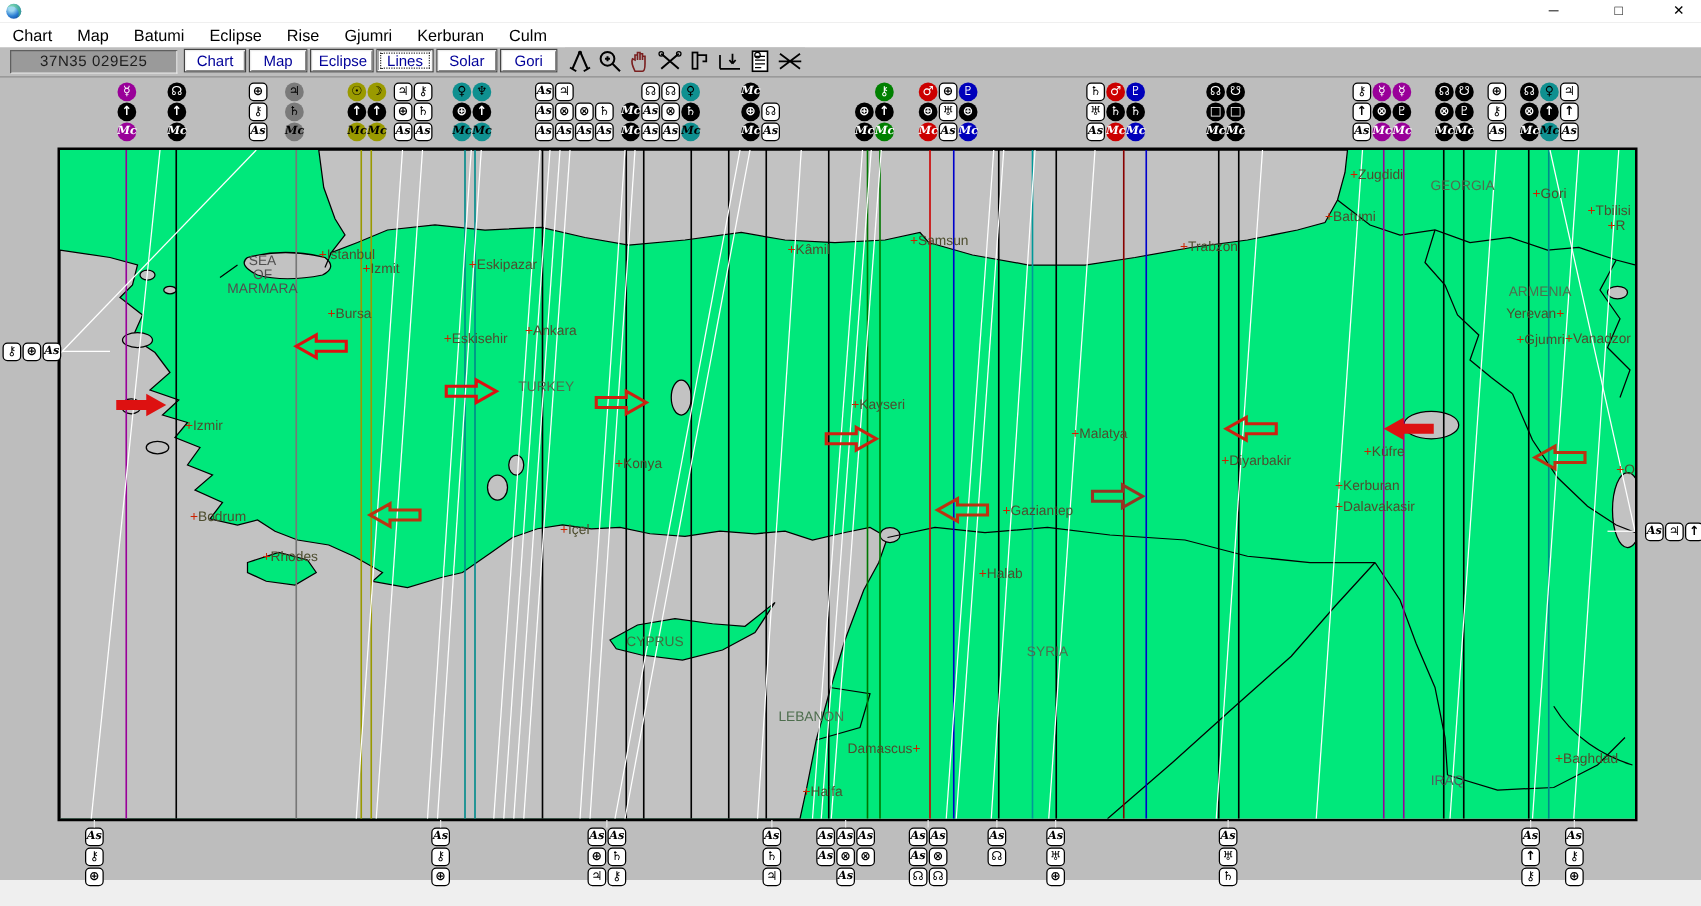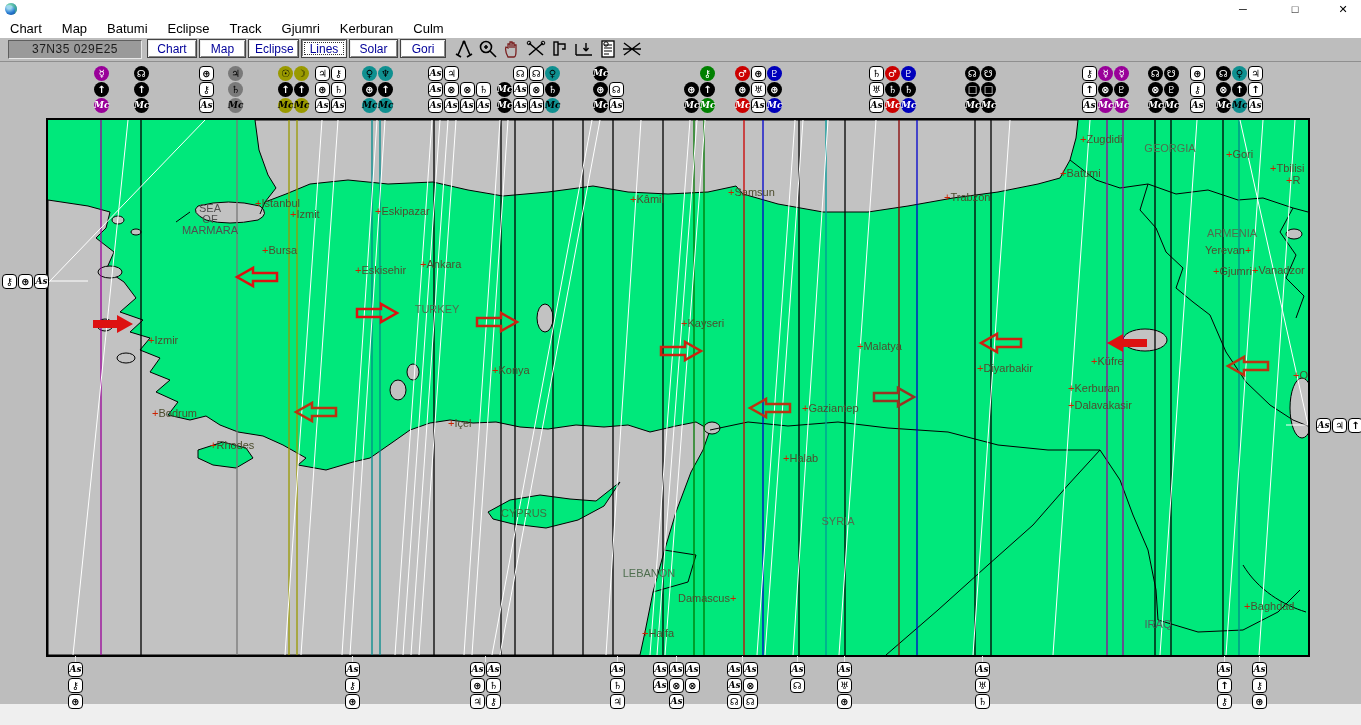--- a/index.html
+++ b/index.html
@@ -49,21 +49,21 @@
   <div id="titlebar">
     <span id="app-icon"></span>
   </div>
   <div id="win-controls"></div>
 
   <div id="menubar">
       <span class="menu-item">Chart</span>
       <span class="menu-item">Map</span>
       <span class="menu-item">Batumi</span>
       <span class="menu-item">Eclipse</span>
-      <span class="menu-item">Track</span>
+      <span class="menu-item">Rise</span>
       <span class="menu-item">Gjumri</span>
       <span class="menu-item">Kerburan</span>
       <span class="menu-item">Culm</span>
     </div>
 
   <div id="toolbar">
     <div id="coordbox">37N35  029E25</div>
   <button class="tb-btn" style="left: 147px; width: 50px;">Chart</button>
       <button class="tb-btn" style="left: 199px; width: 47px;">Map</button>
       <button class="tb-btn" style="left: 248px; width: 51px;">Eclipse</button>

